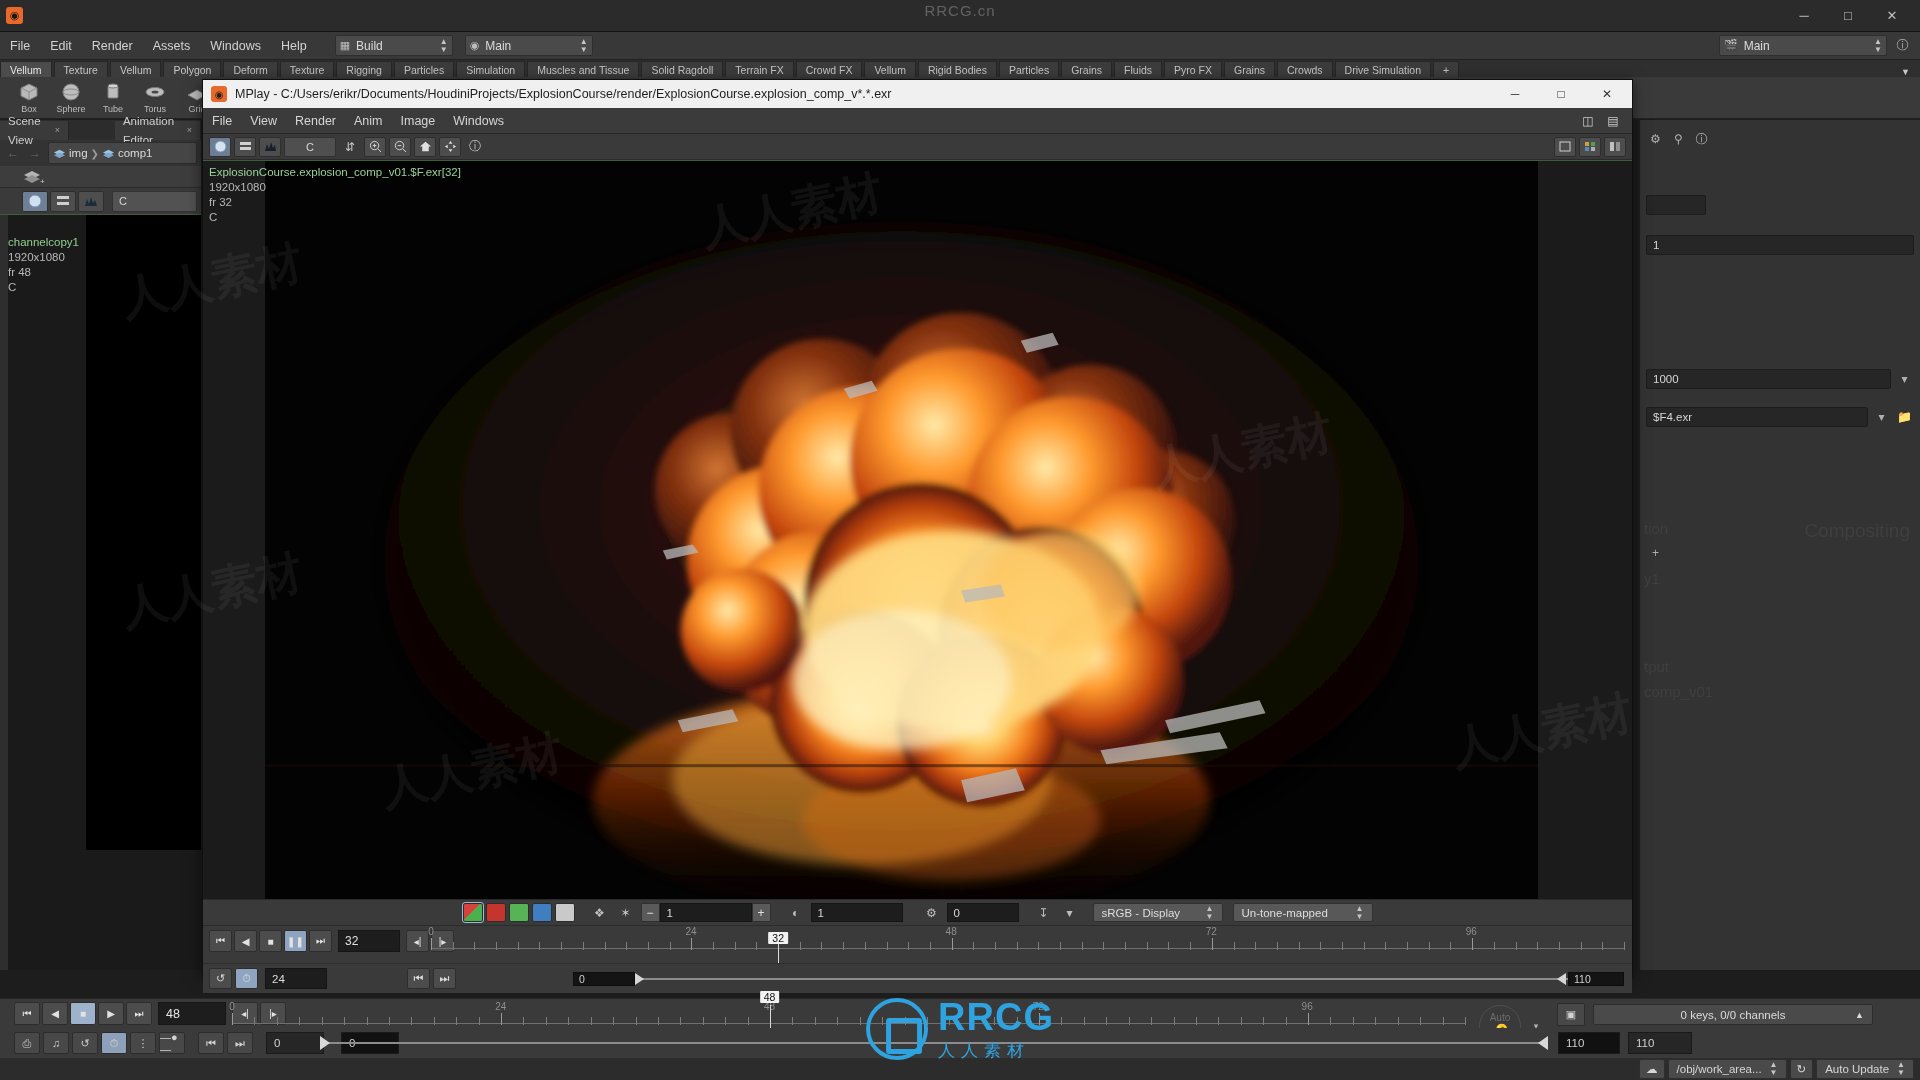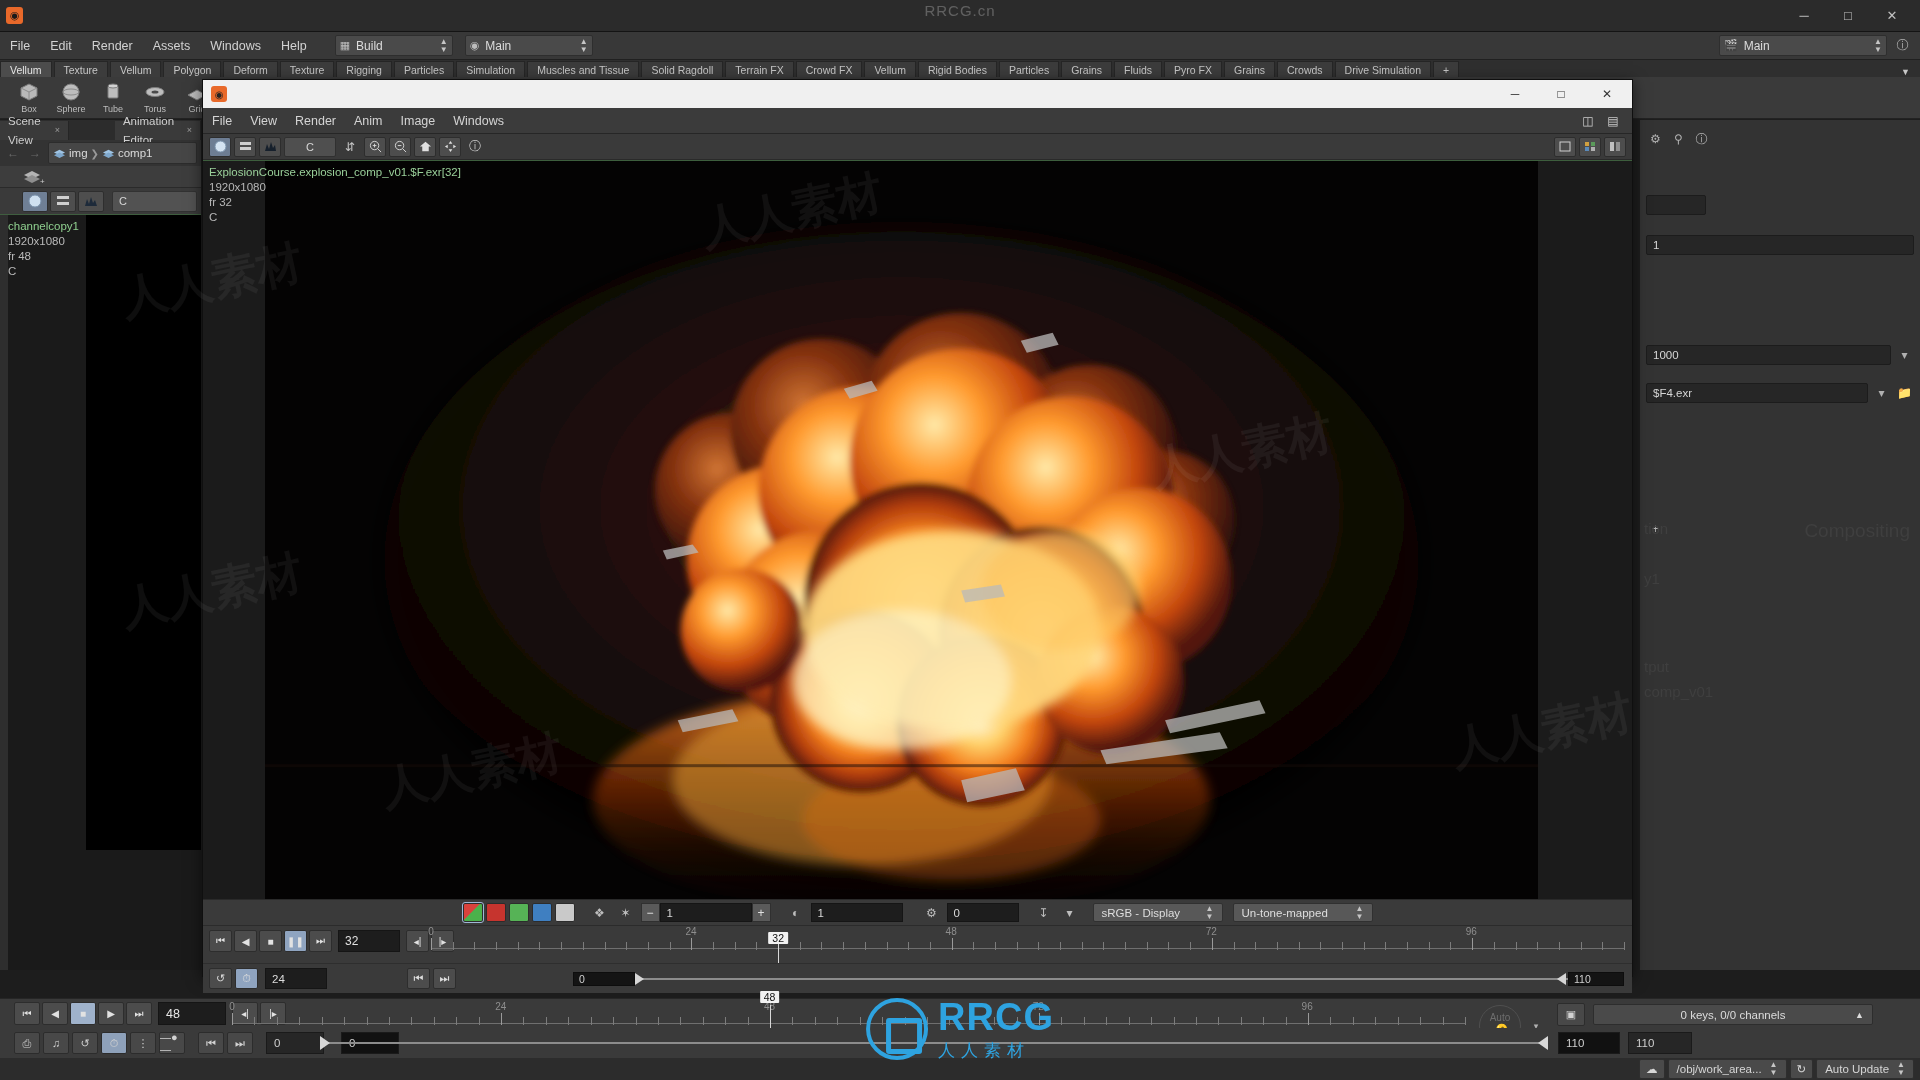--- a/index.html
+++ b/index.html
@@ -97,21 +97,21 @@
   .vt-btn{ width:26px;height:21px;background:#4e4e4e;border:1px solid #2e2e2e;border-radius:2px;
            display:flex;align-items:center;justify-content:center;}
   .vt-btn.on{ background:#6f7f95;}
   .vt-field{ flex:1;height:21px;background:#525252;border:1px solid #323232;border-radius:2px;
              margin-left:6px;margin-right:4px;display:flex;align-items:center;padding:0 6px;
              font-size:11px;color:#d6d6d6;}
   .comp-viewport{
     position:absolute;left:0;top:94px;right:0;bottom:0;background:#1a1a1a;
     border-top:1px solid #3f5e3f;
   }
-  .comp-info{ position:absolute;left:8px;top:4px; line-height:15px; font-size:11.5px;}
+  .comp-info{ position:absolute;left:8px;top:20px; line-height:15px; font-size:11.5px;}
   .comp-info .name{ color:#8fcf8f;}
   .comp-info .dim{ color:#b9b9b9;}
   .comp-black{ position:absolute;left:86px;top:0;right:0;bottom:120px;background:#000;}
   .sidebar-strip{position:absolute;left:0;top:0;width:8px;bottom:0;background:#2e2e2e;}
 
   
   .right-panel{
     position:absolute; right:0; top:120px; width:280px; bottom:110px; background:#333;
   }
   .rp-row{ height:26px;display:flex;align-items:center;gap:4px;padding:0 6px;}
@@ -449,21 +449,21 @@
       <div class="rp-icon">⚙</div>
       <div class="rp-icon">⚲</div>
       <div class="rp-icon">ⓘ</div>
     </div>
     <div class="rp-row" style="margin-top:40px;">
       <div class="rp-field" style="max-width:60px;"></div>
     </div>
     <div class="rp-row" style="margin-top:14px;">
       <div class="rp-field">1</div>
     </div>
-    <div class="rp-row" style="margin-top:84px;justify-content:space-between;">
+    <div class="rp-row" style="margin-top:108px;justify-content:space-between;">
       <div class="rp-field">1000</div>
       <div class="rp-icon">▾</div>
     </div>
     <div class="rp-row" style="margin-top:12px;">
       <div class="rp-field">$F4.exr</div>
       <div class="rp-icon">▾</div>
       <div class="rp-icon">📁</div>
     </div>
     <div class="rp-row" style="margin-top:110px;">
       <div class="rp-icon">+</div>
@@ -473,20 +473,21 @@
     <div class="ghost-text" style="left:4px;top:400px;">tion</div>
     <div class="ghost-text" style="left:4px;top:450px;">y1</div>
     <div class="ghost-text" style="left:4px;top:538px;">tput</div>
     <div class="ghost-text" style="left:4px;top:563px;">comp_v01</div>
   </div>
 
   <div class="mplay">
 
     <div class="mplay-title">
       <div class="tlogo">◉</div>
+      <div class="ttxt">MPlay - C:/Users/erikr/Documents/HoudiniProjects/ExplosionCourse/render/ExplosionCourse.explosion_comp_v*.*.exr</div>
       <div class="mplay-wbtns">
         <div class="mp-wbtn">─</div>
         <div class="mp-wbtn">□</div>
         <div class="mp-wbtn">✕</div>
       </div>
     </div>
 
     <div class="mplay-menubar">
       <div class="mp-menu">File</div>
       <div class="mp-menu">View</div>

